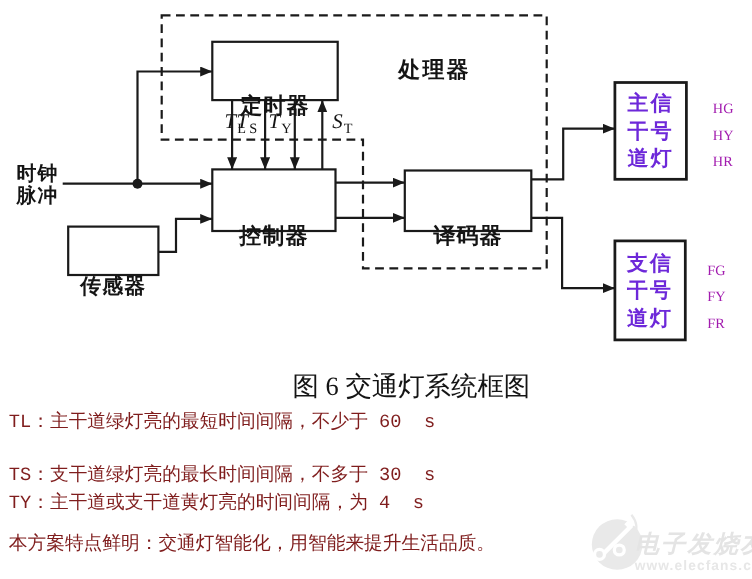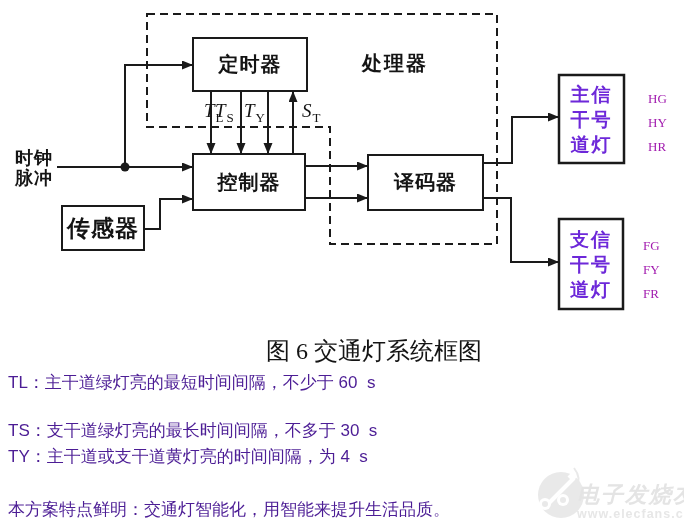--- a/index.html
+++ b/index.html
@@ -1,39 +1,39 @@
 <!DOCTYPE html>
 <html><head>
 <meta charset="utf-8">
 <style>
   html,body{margin:0;padding:0;background:#fff;}
   .canvas{position:relative;width:684px;height:526px;background:#fff;overflow:hidden;
           font-family:"Liberation Sans",sans-serif;color:#1a1a1a;}
   .layer{position:absolute;left:0;top:0;}
   
   .block-label{position:absolute;display:flex;align-items:center;justify-content:center;
-               font-weight:bold;font-size:20px;letter-spacing:1px;color:#141414;}
+               font-weight:bold;font-size:20px;letter-spacing:1px;color:#141414;margin-top:32px;}
   .clock-label{position:absolute;left:15px;top:148px;font-weight:bold;font-size:18px;
                line-height:20px;letter-spacing:1px;color:#141414;}
   .proc-label{position:absolute;left:362px;top:50px;font-weight:bold;font-size:20px;
               letter-spacing:2px;color:#141414;}
   
   .sig{position:absolute;font-family:"Liberation Serif",serif;font-style:italic;
        font-size:19px;color:#141414;}
   .sig sub{font-style:normal;font-size:13px;margin-left:1px;}
   
   .light-box{position:absolute;display:flex;flex-direction:column;align-items:center;
              justify-content:center;font-weight:bold;font-size:19px;line-height:25px;
              letter-spacing:2px;color:#6d28d9;}
   .outputs{position:absolute;font-family:"Liberation Serif",serif;font-size:13px;
            line-height:24px;color:#a21caf;}
   .caption{position:absolute;left:64px;top:335px;width:620px;text-align:center;
            font-family:"Liberation Serif",serif;font-size:24px;color:#141414;}
-  .note{position:absolute;left:8px;font-family:Liberation Sans, sans-serif;font-size:17px;
-        color:#4c1d95;white-space:pre;}
+  .note{position:absolute;left:8px;font-family:Liberation Mono, monospace;font-size:17px;
+        color:#7f1d1d;white-space:pre;}
   
   .wm{position:absolute;left:528px;top:462px;}
 </style>
 </head>
 <body>
 
 <div class="canvas">
 
   <svg class="layer" width="684" height="330" viewBox="0 0 684 330">
     <defs>
@@ -71,21 +71,21 @@
   </svg>
 
   <div class="clock-label">
     <div>时钟</div>
     <div>脉冲</div>
   </div>
 
   <div class="block-label" style="left:193px;top:38px;width:114px;height:53px;">定时器</div>
   <div class="block-label" style="left:193px;top:154px;width:112px;height:56px;">控制器</div>
   <div class="block-label" style="left:368px;top:155px;width:115px;height:55px;border-radius:14px;">译码器</div>
-  <div class="block-label" style="left:62px;top:206px;width:82px;height:44px;font-size:23px;">传感器</div>
+  <div class="block-label" style="left:62px;top:206px;width:82px;height:44px;font-size:19px;">传感器</div>
   <div class="proc-label">处理器</div>
 
   <div class="sig" style="left:204px;top:100px;"><span>T</span><sub>L</sub></div>
   <div class="sig" style="left:215px;top:100px;"><span>T</span><sub>S</sub></div>
   <div class="sig" style="left:244px;top:100px;"><span>T</span><sub>Y</sub></div>
   <div class="sig" style="left:302px;top:100px;"><span>S</span><sub>T</sub></div>
 
   <div class="light-box" style="left:559px;top:75px;width:65px;height:88px;">
     <div>主信</div>
     <div>干号</div>
@@ -105,21 +105,21 @@
   <div class="outputs" style="left:643px;top:234px;">
     <div>FG</div>
     <div>FY</div>
     <div>FR</div>
   </div>
 
   <div class="caption">图 6 交通灯系统框图</div>
   <div class="note" style="top:371px;">TL：主干道绿灯亮的最短时间间隔，不少于 60  s</div>
   <div class="note" style="top:407px;margin-top:12px;">TS：支干道绿灯亮的最长时间间隔，不多于 30  s</div>
   <div class="note" style="top:445px;">TY：主干道或支干道黄灯亮的时间间隔，为 4  s</div>
-  <div class="note" style="top:482px;margin-top:16px;">本方案特点鲜明：交通灯智能化，用智能来提升生活品质。</div>
+  <div class="note" style="top:482px;">本方案特点鲜明：交通灯智能化，用智能来提升生活品质。</div>
 
   <svg class="wm" width="156" height="62" viewBox="0 0 156 62">
     <g>
       <circle cx="33" cy="33" r="23" fill="#e9e9e9"></circle>
       <line x1="20" y1="42" x2="46" y2="16" stroke="#ffffff" stroke-width="4"></line>
       <line x1="42" y1="17" x2="54" y2="5" stroke="#ffffff" stroke-width="7"></line>
       <circle cx="17" cy="42" r="6" fill="#ffffff"></circle>
       <circle cx="35" cy="38" r="6" fill="#ffffff"></circle>
       <circle cx="17" cy="42" r="3" fill="#e9e9e9"></circle>
       <circle cx="35" cy="38" r="3" fill="#e9e9e9"></circle>

